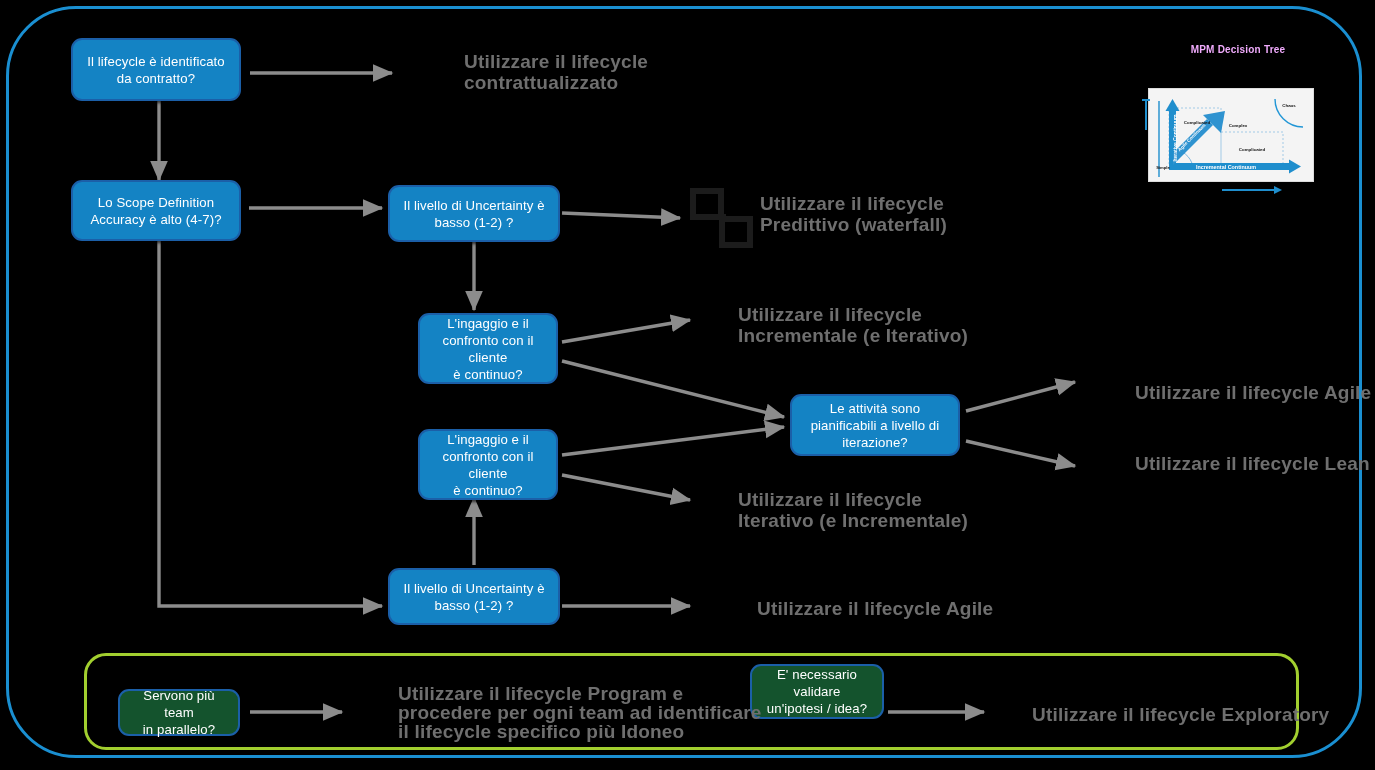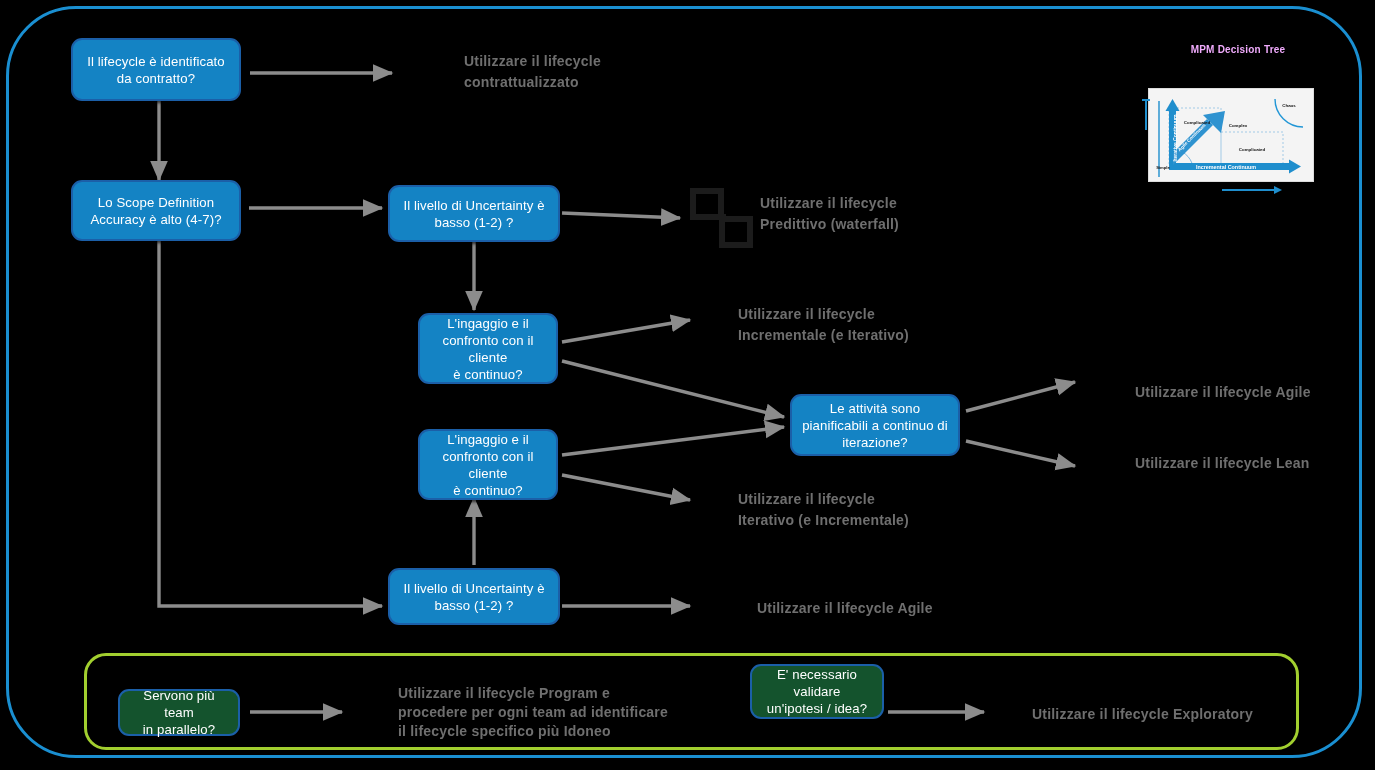--- a/index.html
+++ b/index.html
@@ -62,21 +62,21 @@
   .node.green {
     background: #14532d;
     border: 2px solid #1b5fa8;
     box-shadow: 0 2px 3px rgba(0,0,0,.65);
   }
   
   .outcome {
     position: absolute;
     color: #6f6f6f;
     font-weight: bold;
-    font-size: 14px;
+    font-size: 19px;
     line-height: 21px;
     letter-spacing: .2px;
     white-space: pre-line;
   }
   
   .connectors {
     position: absolute;
     left: 0;
     top: 0;
     width: 1375px;
@@ -187,21 +187,21 @@
   </div>
 
   <div class="node blue" style="left:418px; top:429px; width:140px; height:71px;">
     <span style="white-space: pre-line;">L'ingaggio e il
 confronto con il cliente
 è continuo?</span>
   </div>
 
   <div class="node blue" style="left:790px; top:394px; width:170px; height:62px;">
     <span style="white-space: pre-line;">Le attività sono
-pianificabili a continuo di
+pianificabili a livello di
 iterazione?</span>
   </div>
 
   <div class="node blue" style="left:388px; top:568px; width:172px; height:57px;">
     <span style="white-space: pre-line;">Il livello di Uncertainty è
 basso (1-2) ?</span>
   </div>
 
   <div class="node green" style="left:118px; top:689px; width:122px; height:47px;">
     <span style="white-space: pre-line;">Servono più team

